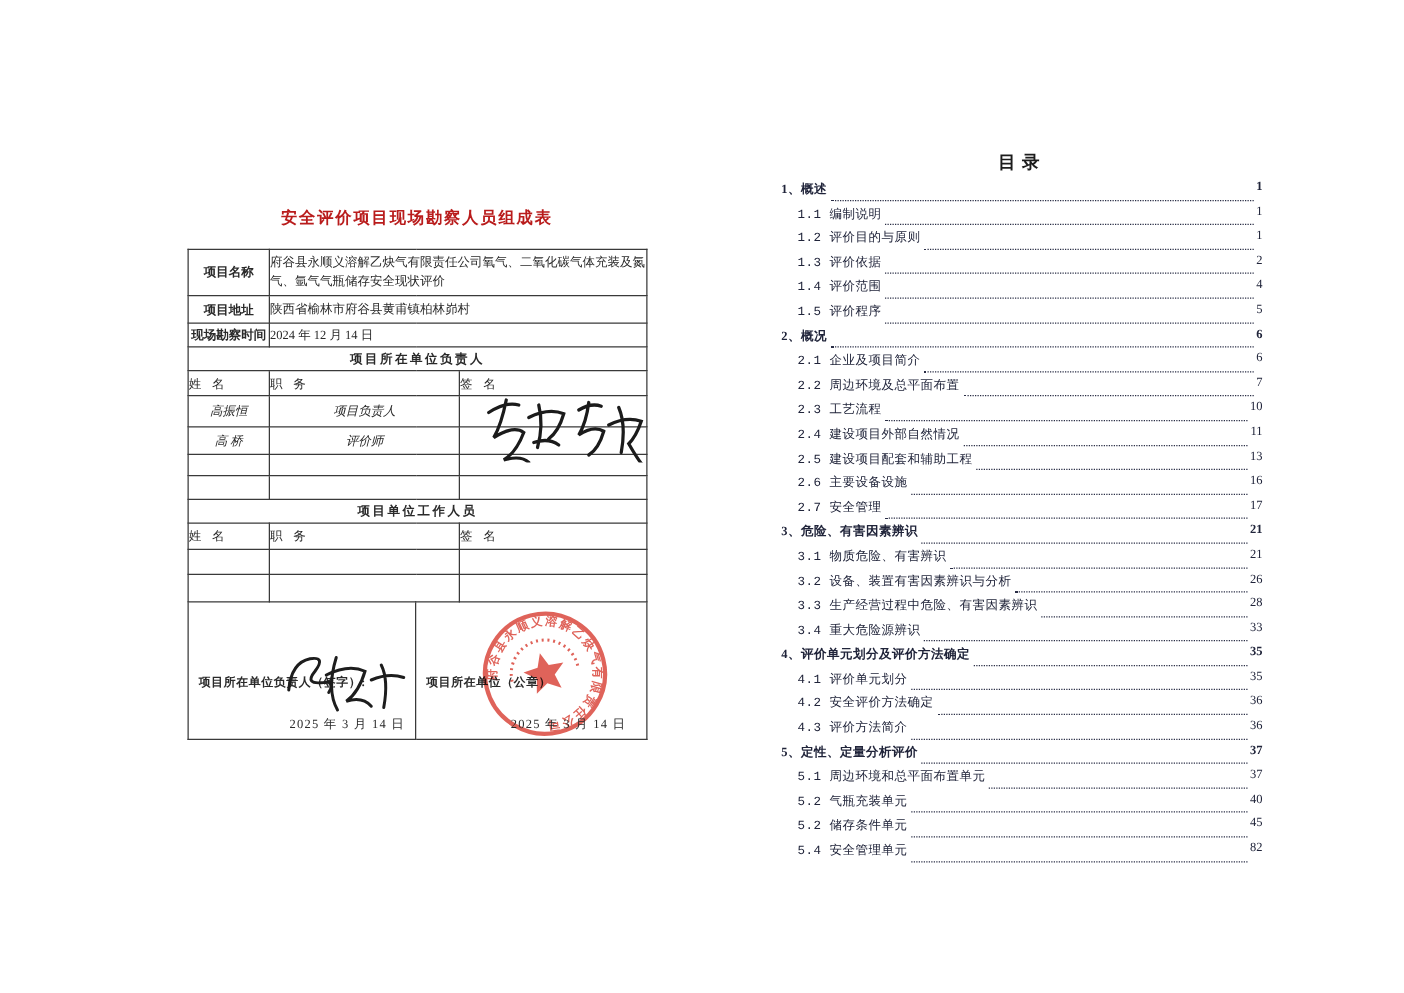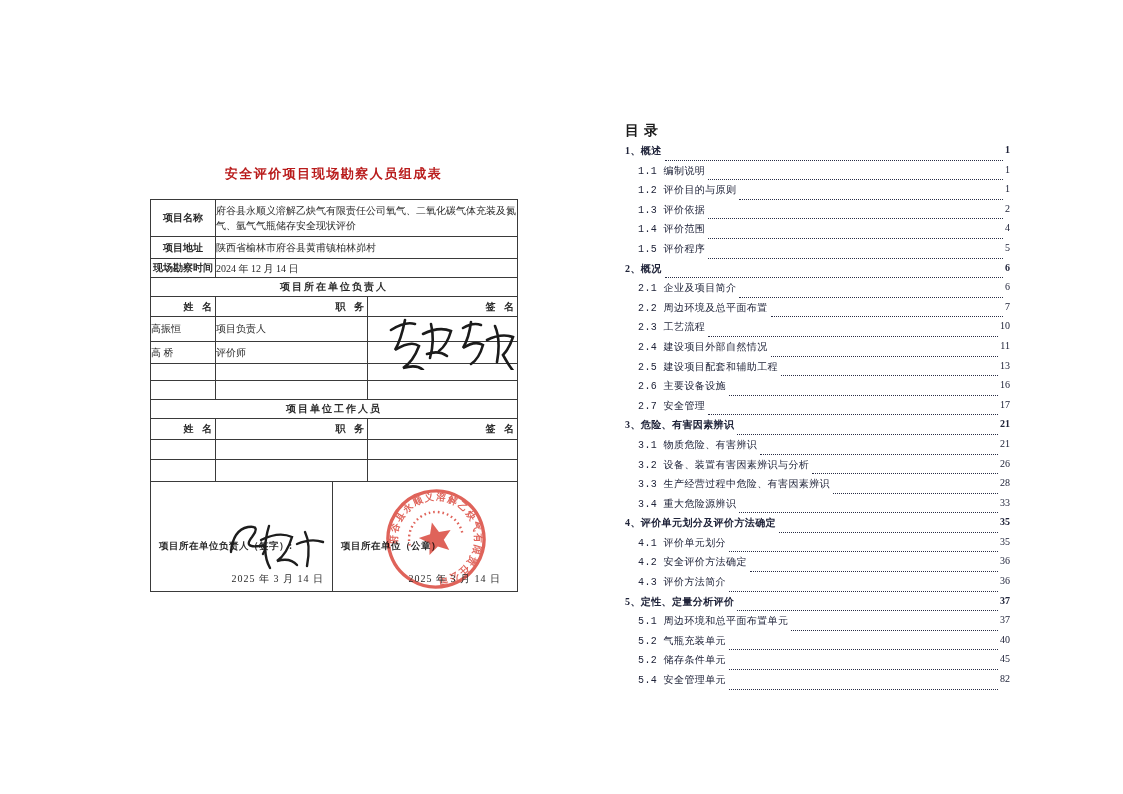--- a/index.html
+++ b/index.html
@@ -16,35 +16,35 @@
     position:absolute;left:150px;top:199px;width:367px;
     border-collapse:collapse;table-layout:fixed;padding-left:19px;
   }
   table.survey td{
     border:1px solid #3a3a3a;font-size:10px;color:#2a2a2a;
     padding:0;overflow:hidden;vertical-align:middle;
   }
   td.lbl{text-align:center;font-weight:bold;font-size:9.5px;letter-spacing:0;}
   td.val{text-align:left;padding:2px 6px;line-height:15px;font-size:9.5px;}
   td.sect{text-align:center;font-weight:bold;letter-spacing:2px;}
-  td.colhead{text-align:right;font-weight:bold;letter-spacing:3px;}
-  td.cellc{}
+  td.colhead{text-align:left;font-weight:normal;letter-spacing:3px;}
+  td.cellc{text-align:center;font-style:italic;}
   td.footcell{vertical-align:top;position:relative;}
   .foot-label{font-weight:bold;font-size:9.5px;padding:20px 0 0 8px;letter-spacing:.5px;}
   .foot-date{position:absolute;bottom:5px;right:8px;font-size:10px;letter-spacing:1px;white-space:nowrap;}
   .foot-date.r{right:16px;}
   .sig-svg{position:absolute;pointer-events:none;}
   .sig-table{left:383px;top:314px;}
   .seal{
     position:absolute;left:50px;top:4px;width:106px;height:106px;
     transform:rotate(-14deg);mix-blend-mode:multiply;opacity:.92;
   }
   
   .toc{position:absolute;left:625px;top:121px;width:385px;}
-  .toc-title{text-align:left;font-size:14px;font-weight:bold;letter-spacing:5px;color:#1c1c1c;line-height:19px;}
+  .toc-title{text-align:center;font-size:14px;font-weight:bold;letter-spacing:5px;color:#1c1c1c;line-height:19px;}
   .toc-list{margin-top:4px;}
   .toc-entry{display:flex;height:19.6px;font-size:10px;color:#20243a;}
   .toc-entry.lvl1 .toc-label,.toc-entry.lvl1 .toc-page{font-weight:bold;}
   .toc-entry.lvl2 .toc-label{margin-left:13px;font-family:Liberation Mono, monospace;}
   .toc-label{white-space:nowrap;letter-spacing:.4px;}
   .toc-leader{flex:1;border-bottom:1.5px dotted #2a2e46;margin:0 2px 3px 3px;min-width:8px;}
   .toc-page{white-space:nowrap;}
 </style>
 </head>
 <body>

